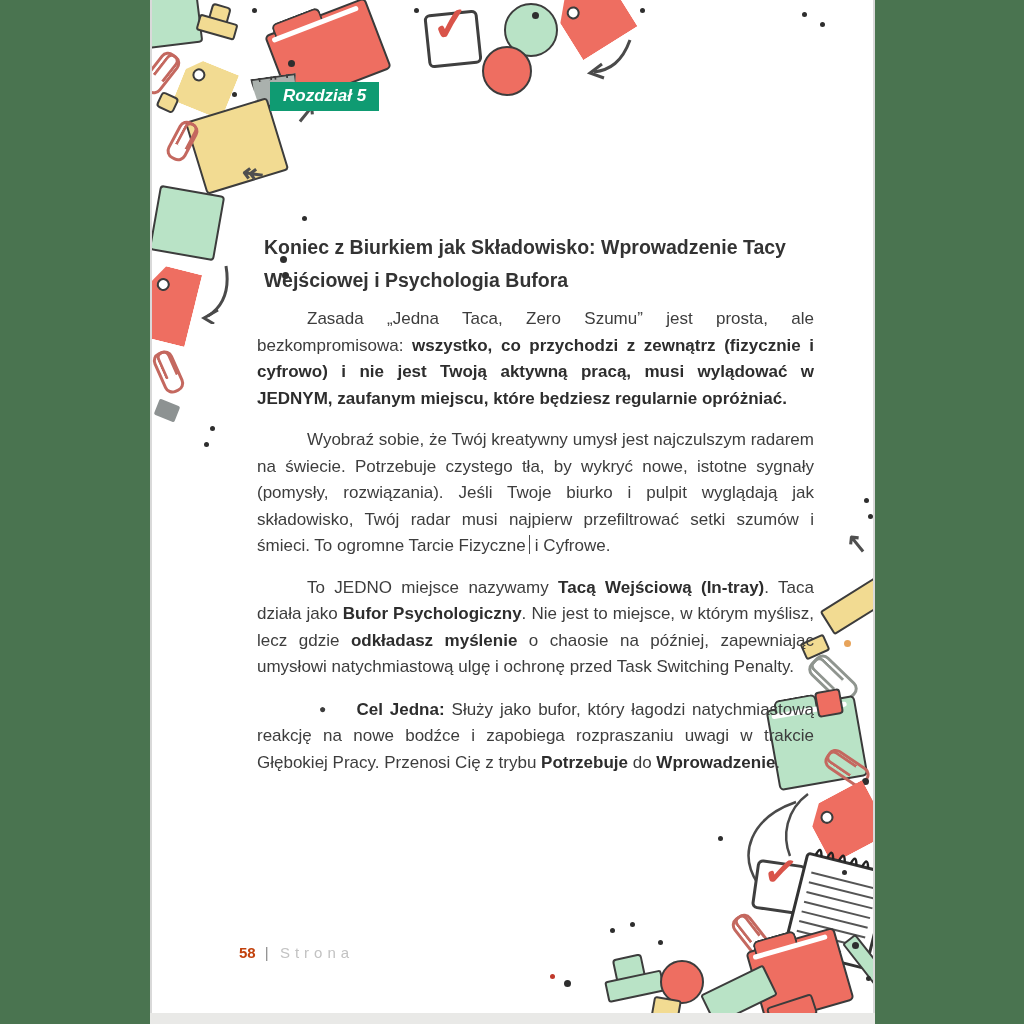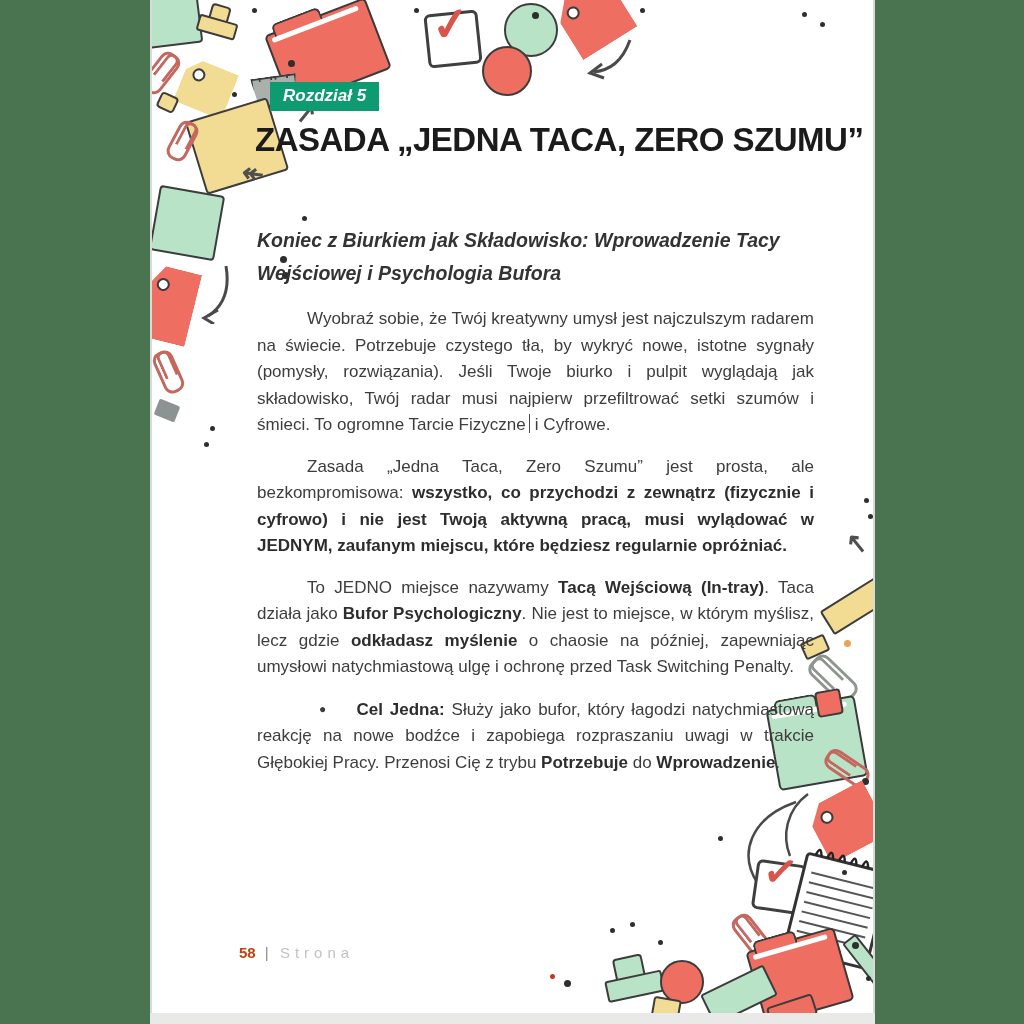--- a/index.html
+++ b/index.html
@@ -185,27 +185,26 @@
       <div class="d dot" style="left:412px;top:980px;"></div>
       <div class="d dot s r" style="left:398px;top:974px;"></div>
       <div class="d dot s" style="left:506px;top:940px;"></div>
       <div class="d dot" style="left:700px;top:942px;"></div>
       <div class="d dot s" style="left:714px;top:976px;"></div>
       <div class="d dot s" style="left:690px;top:870px;"></div>
     </div>
 
     <div class="badge">Rozdział 5</div>
 
-    <h1 class="title" style="margin:0;">ZASADA „JEDNA TACA, ZERO SZUMU”</h1>
-
-    <h2 class="section-heading" style="margin:0;font-style:italic;">Koniec z Biurkiem jak Składowisko: Wprowadzenie Tacy Wejściowej i Psychologia Bufora</h2>
+
+    <h2 class="section-heading" style="margin:7px;">Koniec z Biurkiem jak Składowisko: Wprowadzenie Tacy Wejściowej i Psychologia Bufora</h2>
 
     <div class="body-text">
+        <p class="para"><span>Zasada „Jedna Taca, Zero Szumu” jest prosta, ale bezkompromisowa: </span><span class="b">wszystko, co przychodzi z zewnątrz (fizycznie i cyfrowo) i nie jest Twoją aktywną pracą, musi wylądować w JEDNYM, zaufanym miejscu, które będziesz regularnie opróżniać.</span></p>
         <p class="para"><span>Wyobraź sobie, że Twój kreatywny umysł jest najczulszym radarem na świecie. Potrzebuje czystego tła, by wykryć nowe, istotne sygnały (pomysły, rozwiązania). Jeśli Twoje biurko i pulpit wyglądają jak składowisko, Twój radar musi najpierw przefiltrować setki szumów i śmieci. To ogromne Tarcie Fizyczne</span><span class="caret"></span><span> i Cyfrowe.</span></p>
-        <p class="para"><span>Zasada „Jedna Taca, Zero Szumu” jest prosta, ale bezkompromisowa: </span><span class="b">wszystko, co przychodzi z zewnątrz (fizycznie i cyfrowo) i nie jest Twoją aktywną pracą, musi wylądować w JEDNYM, zaufanym miejscu, które będziesz regularnie opróżniać.</span></p>
         <p class="para"><span>To JEDNO miejsce nazywamy </span><span class="b">Tacą Wejściową (In-tray)</span><span>. Taca działa jako </span><span class="b">Bufor Psychologiczny</span><span>. Nie jest to miejsce, w którym myślisz, lecz gdzie </span><span class="b">odkładasz myślenie</span><span> o chaosie na później, zapewniając umysłowi natychmiastową ulgę i ochronę przed Task Switching Penalty.</span></p>
         <p class="para bullet-para"><span class="bullet-glyph">●</span><span class="b">Cel Jedna:</span><span> Służy jako bufor, który łagodzi natychmiastową reakcję na nowe bodźce i zapobiega rozpraszaniu uwagi w trakcie Głębokiej Pracy. Przenosi Cię z trybu </span><span class="b">Potrzebuje</span><span> do </span><span class="b">Wprowadzenie</span><span>.</span></p>
       </div>
 
     <div class="footer">
       <span class="num">58</span>
       <span class="sep">|</span>
       <span class="lbl">Strona</span>
     </div>
   </div>

